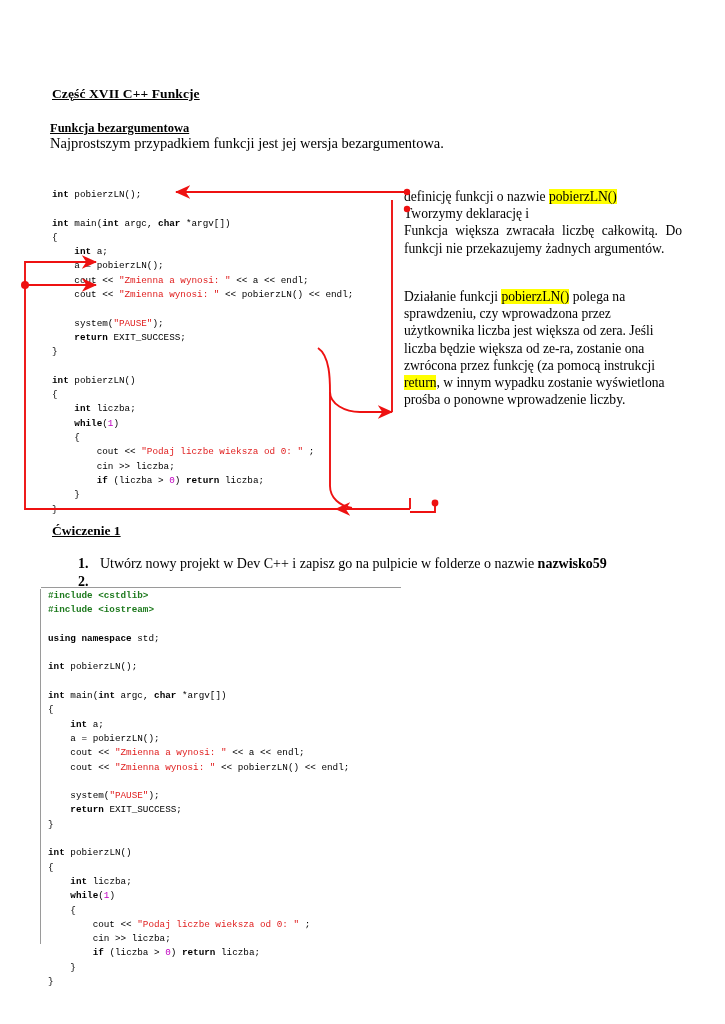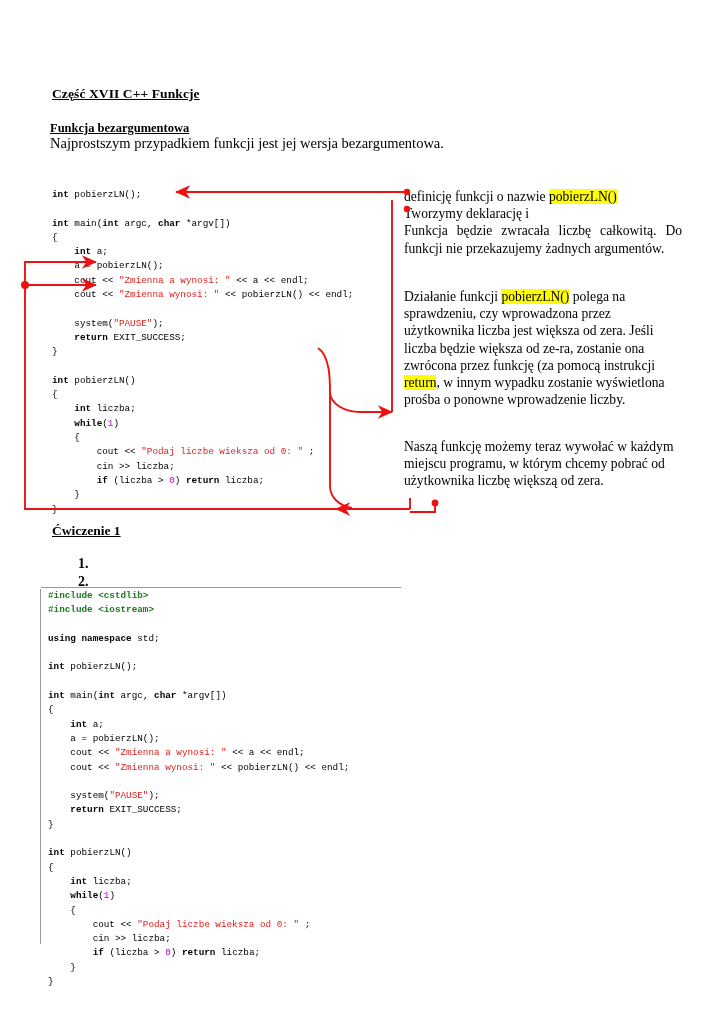--- a/index.html
+++ b/index.html
@@ -99,39 +99,37 @@
   <div class="p-intro">
     <div>Najprostszym przypadkiem funkcji jest jej wersja bezargumentowa.</div>
   </div>
 
   <div class="code" id="code-block-1"><div><span style="font-weight: bold;">int</span><span> pobierzLN();</span></div><div>&nbsp;</div><div><span style="font-weight: bold;">int</span><span> main(</span><span style="font-weight: bold;">int</span><span> argc, </span><span style="font-weight: bold;">char</span><span> *argv[])</span></div><div><span>{</span></div><div><span>    </span><span style="font-weight: bold;">int</span><span> a;</span></div><div><span>    a = pobierzLN();</span></div><div><span>    cout &lt;&lt; </span><span class="s-str">"Zmienna a wynosi: "</span><span> &lt;&lt; a &lt;&lt; endl;</span></div><div><span>    cout &lt;&lt; </span><span class="s-str">"Zmienna wynosi: "</span><span> &lt;&lt; pobierzLN() &lt;&lt; endl;</span></div><div>&nbsp;</div><div><span>    system(</span><span class="s-str">"PAUSE"</span><span>);</span></div><div><span>    </span><span style="font-weight: bold;">return</span><span> EXIT_SUCCESS;</span></div><div><span>}</span></div><div>&nbsp;</div><div><span style="font-weight: bold;">int</span><span> pobierzLN()</span></div><div><span>{</span></div><div><span>    </span><span style="font-weight: bold;">int</span><span> liczba;</span></div><div><span>    </span><span style="font-weight: bold;">while</span><span>(</span><span class="s-num">1</span><span>)</span></div><div><span>    {</span></div><div><span>        cout &lt;&lt; </span><span class="s-str">"Podaj liczbe wieksza od 0: "</span><span> ;</span></div><div><span>        cin &gt;&gt; liczba;</span></div><div><span>        </span><span style="font-weight: bold;">if</span><span> (liczba &gt; </span><span class="s-num">0</span><span>) </span><span style="font-weight: bold;">return</span><span> liczba;</span></div><div><span>    }</span></div><div><span>}</span></div></div>
 
   <div class="ann" id="ann-1">
     <div class="ln"><span>definicję funkcji o nazwie </span><span class="hl">pobierzLN()</span></div>
     <div class="ln"><span>Tworzymy deklarację i</span></div>
     <div class="just">
-      <span>Funkcja będzie zwracała liczbę całkowitą.</span>
+      <span>Funkcja większa zwracała liczbę całkowitą.</span>
       <span>Do funkcji nie przekazujemy żadnych</span>
       <span>argumentów.</span>
     </div>
   </div>
 
   <div class="ann just" id="ann-2">
     <span>Działanie funkcji </span><span class="hl">pobierzLN()</span><span> polega na sprawdzeniu, czy wprowadzona przez użytkownika liczba jest większa od zera. Jeśli liczba będzie większa od ze-ra, zostanie ona zwrócona przez funkcję (za pomocą instrukcji </span><span class="hl">return</span><span>, w innym wypadku zostanie wyświetlona prośba o ponowne wprowadzenie liczby.</span>
   </div>
 
-  <div class="ann" id="ann-3">
-    <span> Naszą funkcję możemy teraz wywołać w każdym miejscu programu, w którym chcemy pobrać od użytkownika liczbę większą od zera.</span>
-  </div>
 
   <div class="h-exercise">Ćwiczenie 1</div>
 
   <div class="ol-steps">
     <div class="step">
       <span class="num">1.</span>
+      <span><span>Utwórz nowy projekt w Dev C++ i zapisz go na pulpicie w folderze o nazwie </span><b>nazwisko59</b></span>
     </div>
     <div class="step">
       <span class="num">2.</span>
     </div>
   </div>
 
   <div class="code" id="code-block-2"><div><span class="s-pre">#include &lt;cstdlib&gt;</span></div><div><span class="s-pre">#include &lt;iostream&gt;</span></div><div>&nbsp;</div><div><span style="font-weight: bold;">using namespace</span><span> std;</span></div><div>&nbsp;</div><div><span style="font-weight: bold;">int</span><span> pobierzLN();</span></div><div>&nbsp;</div><div><span style="font-weight: bold;">int</span><span> main(</span><span style="font-weight: bold;">int</span><span> argc, </span><span style="font-weight: bold;">char</span><span> *argv[])</span></div><div><span>{</span></div><div><span>    </span><span style="font-weight: bold;">int</span><span> a;</span></div><div><span>    a = pobierzLN();</span></div><div><span>    cout &lt;&lt; </span><span class="s-str">"Zmienna a wynosi: "</span><span> &lt;&lt; a &lt;&lt; endl;</span></div><div><span>    cout &lt;&lt; </span><span class="s-str">"Zmienna wynosi: "</span><span> &lt;&lt; pobierzLN() &lt;&lt; endl;</span></div><div>&nbsp;</div><div><span>    system(</span><span class="s-str">"PAUSE"</span><span>);</span></div><div><span>    </span><span style="font-weight: bold;">return</span><span> EXIT_SUCCESS;</span></div><div><span>}</span></div><div>&nbsp;</div><div><span style="font-weight: bold;">int</span><span> pobierzLN()</span></div><div><span>{</span></div><div><span>    </span><span style="font-weight: bold;">int</span><span> liczba;</span></div><div><span>    </span><span style="font-weight: bold;">while</span><span>(</span><span class="s-num">1</span><span>)</span></div><div><span>    {</span></div><div><span>        cout &lt;&lt; </span><span class="s-str">"Podaj liczbe wieksza od 0: "</span><span> ;</span></div><div><span>        cin &gt;&gt; liczba;</span></div><div><span>        </span><span style="font-weight: bold;">if</span><span> (liczba &gt; </span><span class="s-num">0</span><span>) </span><span style="font-weight: bold;">return</span><span> liczba;</span></div><div><span>    }</span></div><div><span>}</span></div></div>
 
   <svg id="arrows" viewBox="0 0 725 1024" xmlns="http://www.w3.org/2000/svg">
     <defs>

